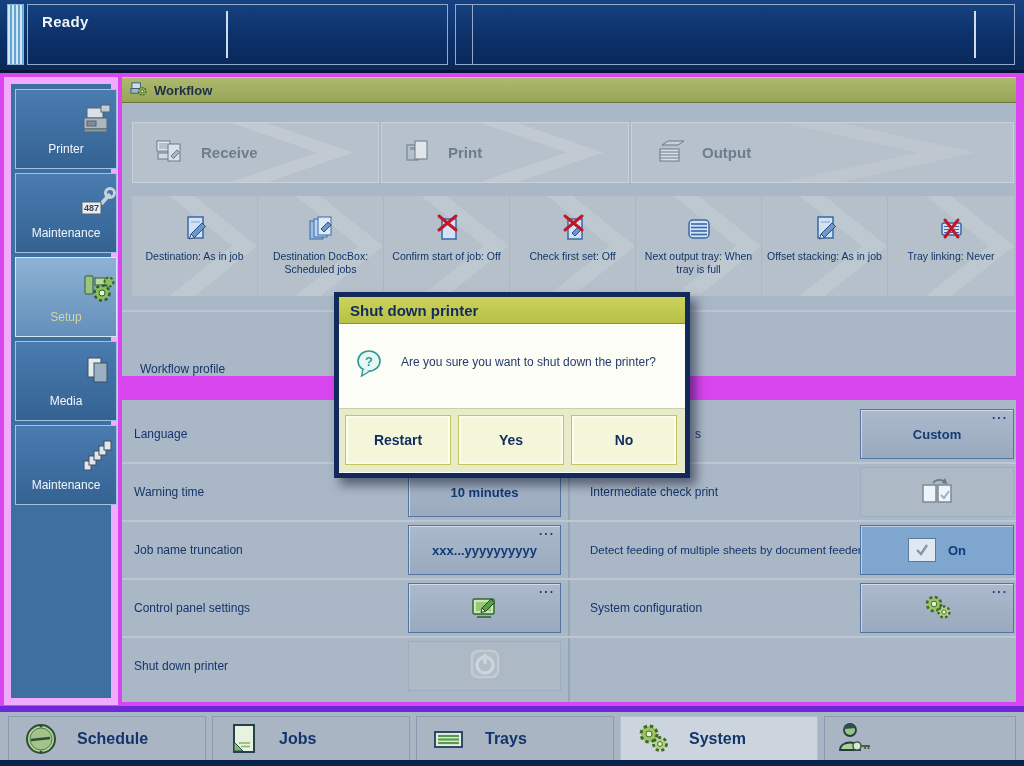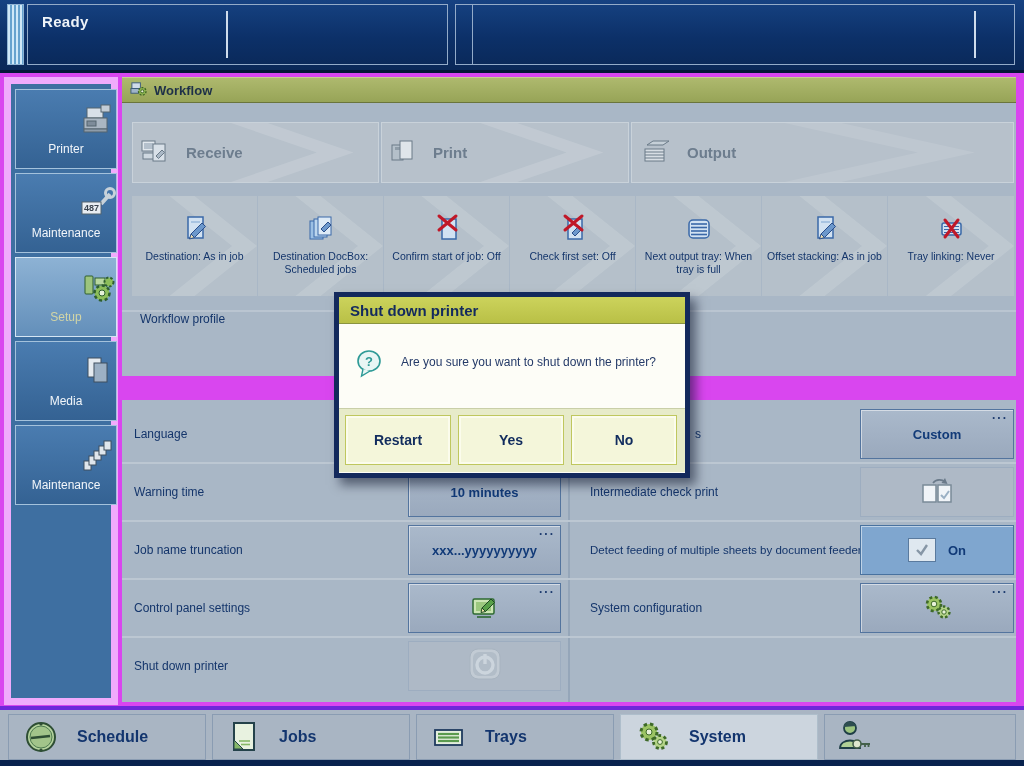--- a/index.html
+++ b/index.html
@@ -34,29 +34,29 @@
   
   .sec-header{position:absolute;left:122px;width:894px;height:26px;
       background:linear-gradient(180deg,#aeb96e,#97a457);
       border-top:1px solid #c6cf8e;border-bottom:1px solid #6a753c;
       color:#1e3048;font-weight:bold;font-size:13px;display:flex;align-items:center;
       gap:7px;padding-left:8px;box-sizing:border-box;}
 
   
   .wf-body{position:absolute;left:122px;top:103px;width:894px;height:271px;background:#a9b7c6;}
   .big-btn{position:absolute;top:19px;height:61px;background:#b7c1cb;border:1px solid #c9d2da;
-           box-sizing:border-box;display:flex;align-items:center;gap:16px;padding-left:7px;
+           box-sizing:border-box;display:flex;align-items:center;gap:16px;padding-left:22px;
            color:#6d7d8e;font-size:15px;font-weight:bold;overflow:hidden;}
   .chev{position:absolute;top:0;left:0;width:100%;height:100%;pointer-events:none;}
   .wf-cell{position:absolute;top:93px;height:100px;width:125px;background:#b5c0ca;overflow:hidden;
            text-align:center;color:#14356b;font-size:10.5px;box-sizing:border-box;}
   .wf-cell .cicon{margin-top:14px;height:38px;display:flex;align-items:center;justify-content:center;position:relative;}
   .wf-cell .clbl{padding:2px 3px 0 3px;line-height:1.25;position:relative;}
   .profile-row{position:absolute;left:0;top:207px;width:894px;height:64px;background:#a9b7c6;
-               border-top:2px solid #bac5d1;display:flex;align-items:flex-start;}
+               border-top:2px solid #bac5d1;display:flex;align-items:flex-end;}
   .profile-row .rlabel{margin-left:18px;}
 
   
   .cp-body{position:absolute;left:122px;top:400px;width:894px;height:302px;background:#a9b7c6;}
   .cp-vdivider{position:absolute;left:446px;top:0;bottom:0;width:2px;background:#95a6b9;}
   .hsep{position:absolute;left:0;width:894px;height:2px;background:#bcc7d2;}
   .cp-row{position:absolute;left:0;width:446px;height:56px;display:flex;align-items:center;}
   .cp-row.right{left:456px;width:438px;}
   .rlabel{margin-left:12px;color:#14356b;font-size:12px;}
   .frag{position:absolute;left:117px;color:#14356b;font-size:12px;}
@@ -69,21 +69,21 @@
   .cp-row.right .val-btn{left:282px;width:154px;}
   .val-btn .dots{position:absolute;top:-2px;right:5px;font-size:12px;font-weight:bold;
                  color:#1c3a6e;letter-spacing:2px;}
   .val-btn.disabled{background:#aeb9c6;border:1px solid #9dadc0;box-shadow:none;}
   .val-btn.on{background:#7fa6cf;border:1px solid #49729f;}
   .checkbox{width:26px;height:22px;background:#dfe8f0;border:1px solid #5a7a9e;
             display:flex;align-items:center;justify-content:center;margin-right:12px;}
 
   
   .bottombar{position:absolute;left:0;top:706px;width:1024px;height:54px;background:#a9b5c3;
-             border-top:4px solid #6d28d9;box-sizing:border-box;}
+             border-top:6px solid #6d28d9;box-sizing:border-box;}
   .tab{position:absolute;top:4px;height:46px;background:#a9b5c3;border:1px solid #8a9cb2;
        box-sizing:border-box;display:flex;align-items:center;color:#13356e;font-weight:bold;font-size:16px;}
   .tab .ticon{margin-left:14px;margin-right:18px;display:flex;align-items:center;}
   .tab.selected{background:#ccd5de;border:1px solid #aebecb;}
   .bottom-strip{position:absolute;left:0;top:760px;width:1024px;height:6px;background:#08224e;}
 
   
   .dialog{position:absolute;left:334px;top:292px;width:356px;height:186px;
           border:5px solid #13295c;background:#fdfdf7;box-sizing:border-box;
           box-shadow:6px 7px 10px rgba(2,8,30,.5);z-index:40;}

